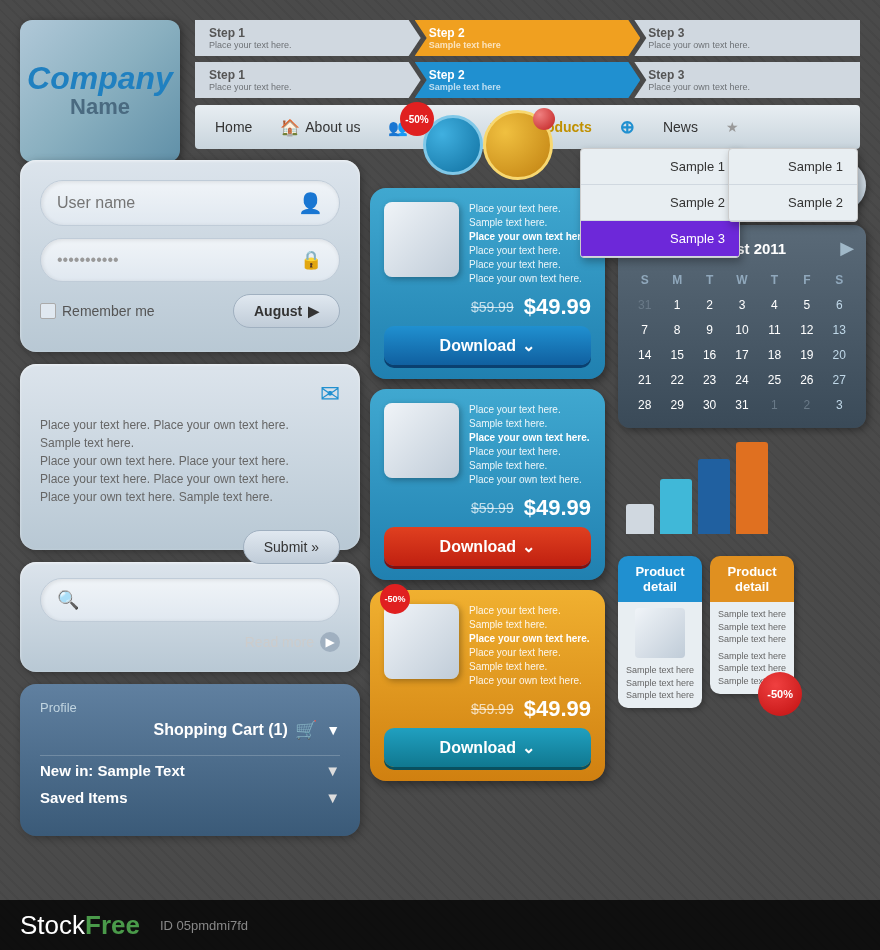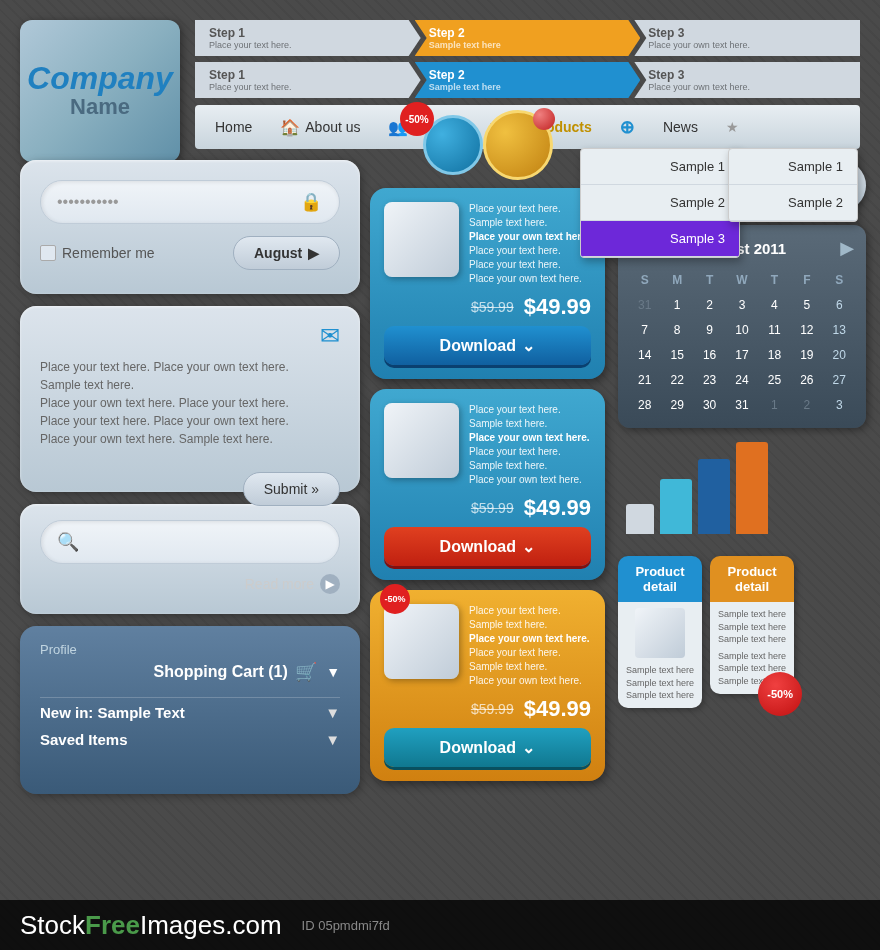--- a/index.html
+++ b/index.html
@@ -277,21 +277,21 @@
       background: #a0b0c0;
       border-radius: 50%;
       display: flex; align-items: center; justify-content: center;
       color: white; font-size: 12px;
     }
 
     
     .profile-panel {
       background: linear-gradient(180deg, #6080a0 0%, #3a5a78 100%);
       border-radius: 16px;
-      padding: 16px 20px 36px;
+      padding: 16px 20px 20px;
       box-shadow: 2px 2px 8px rgba(0,0,0,0.3);
     }
     .profile-title {
       color: #c0d4e0;
       font-size: 13px;
       margin-bottom: 4px;
     }
     .shopping-cart-row {
       display: flex;
       align-items: center;
@@ -681,20 +681,24 @@
 </div>
 
 <div class="dropdown-menu2">
   <div class="dropdown-item">Sample 1</div>
   <div class="dropdown-item">Sample 2</div>
 </div>
 
 <div class="left-panel">
 
   <div class="login-form">
+    <div class="form-field">
+      <input type="text" placeholder="User name" style="">
+      <span class="field-icon">👤</span>
+    </div>
     <div class="form-field">
       <input type="password" value="password123" style="">
       <span class="lock-icon">🔒</span>
     </div>
     <div class="remember-row">
       <label class="remember-label">
         <div class="remember-checkbox"></div>
         <span>Remember me</span>
       </label>
       <button class="login-btn">
@@ -944,15 +948,14 @@
       </div>
       <div class="detail-badge" style="position:absolute;bottom:-8px;right:-8px;background:radial-gradient(circle at 40% 30%,#f04040,#c01010);color:white;font-size:11px;font-weight:bold;border-radius:50%;width:44px;height:44px;display:flex;align-items:center;justify-content:center;">-50%</div>
     </div>
   </div>
 
 </div>
 
 <div class="watermark">
   <span class="watermark-text">Stock</span>
   <span class="watermark-text watermark-free">Free</span>
-  <span class="watermark-text">Images.com</span>
   <span class="watermark-id">ID 05pmdmi7fd</span>
 </div>
 
 </body></html>

